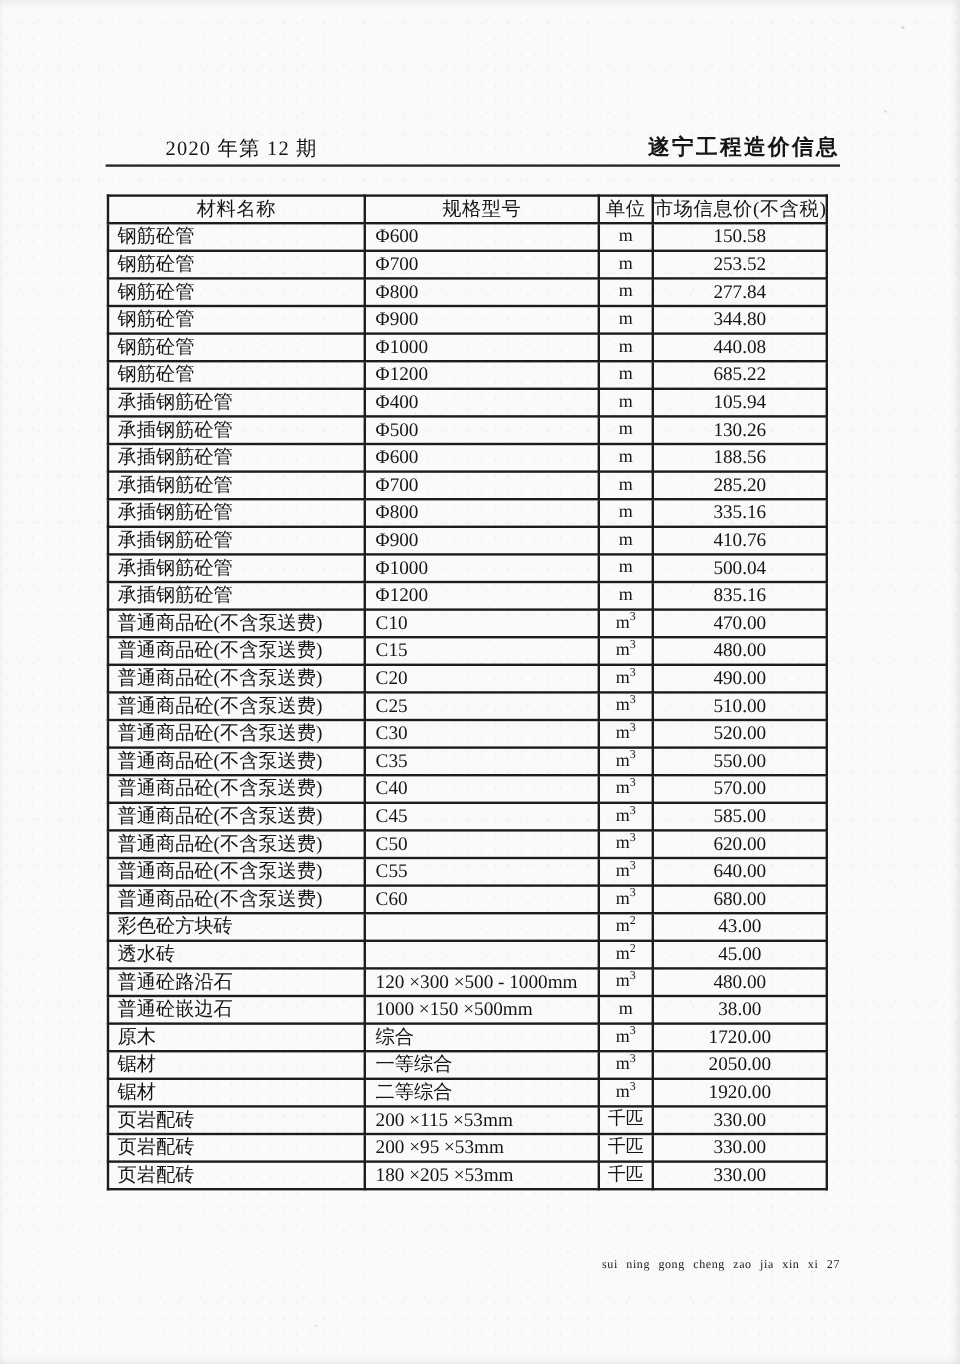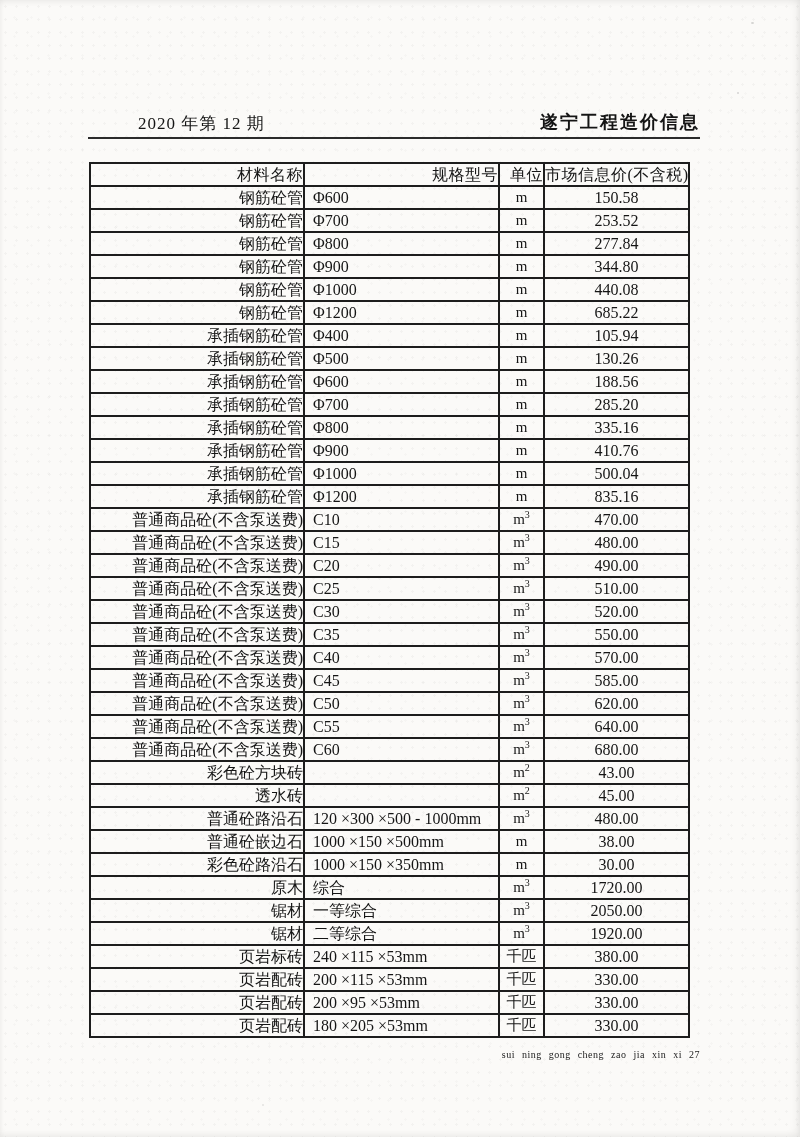--- a/index.html
+++ b/index.html
@@ -41,22 +41,22 @@
   .price-table th, .price-table td {
     border: 2px solid #1d1d1d;
     height: 21px;
     padding: 0;
     font-weight: normal;
     font-size: 16px;
     line-height: 21px;
     white-space: nowrap;
     overflow: hidden;
   }
-  .price-table th { text-align: right; letter-spacing: 0.5px; }
-  td.c-name  { text-align: right; padding-left: 7px; }
+  .price-table th { text-align: center; letter-spacing: 0.5px; }
+  td.c-name  { text-align: left; padding-left: 7px; }
   td.c-spec  { text-align: left; padding-left: 8px; font-family: Liberation Serif, serif; }
   td.c-unit  { text-align: center; font-size: 15px; }
   td.c-price { text-align: center; margin-left: 36px; }
   td.c-unit sup { font-size: 10px; line-height: 0; vertical-align: super; }
   .footer {
     position: absolute; right: 100px; top: 1049px;
     font-size: 10px; letter-spacing: 0.5px; word-spacing: 4px;
     color: #1a1a1a;
     margin-left: 11px;
   }
@@ -259,48 +259,36 @@
           <td class="c-unit">m<sup>3</sup></td>
           <td class="c-price">480.00</td>
         </tr>
         <tr>
           <td class="c-name">普通砼嵌边石</td>
           <td class="c-spec">1000 ×150 ×500mm</td>
           <td class="c-unit">m</td>
           <td class="c-price">38.00</td>
         </tr>
         <tr>
-          <td class="c-name">彩色砼路沿石</td>
-          <td class="c-spec">1000 ×150 ×350mm</td>
-          <td class="c-unit">m</td>
-          <td class="c-price">30.00</td>
-        </tr>
-        <tr>
           <td class="c-name">原木</td>
           <td class="c-spec">综合</td>
           <td class="c-unit">m<sup>3</sup></td>
           <td class="c-price">1720.00</td>
         </tr>
         <tr>
           <td class="c-name">锯材</td>
           <td class="c-spec">一等综合</td>
           <td class="c-unit">m<sup>3</sup></td>
           <td class="c-price">2050.00</td>
         </tr>
         <tr>
           <td class="c-name">锯材</td>
           <td class="c-spec">二等综合</td>
           <td class="c-unit">m<sup>3</sup></td>
           <td class="c-price">1920.00</td>
-        </tr>
-        <tr>
-          <td class="c-name">页岩标砖</td>
-          <td class="c-spec">240 ×115 ×53mm</td>
-          <td class="c-unit">千匹</td>
-          <td class="c-price">380.00</td>
         </tr>
         <tr>
           <td class="c-name">页岩配砖</td>
           <td class="c-spec">200 ×115 ×53mm</td>
           <td class="c-unit">千匹</td>
           <td class="c-price">330.00</td>
         </tr>
         <tr>
           <td class="c-name">页岩配砖</td>
           <td class="c-spec">200 ×95 ×53mm</td>

